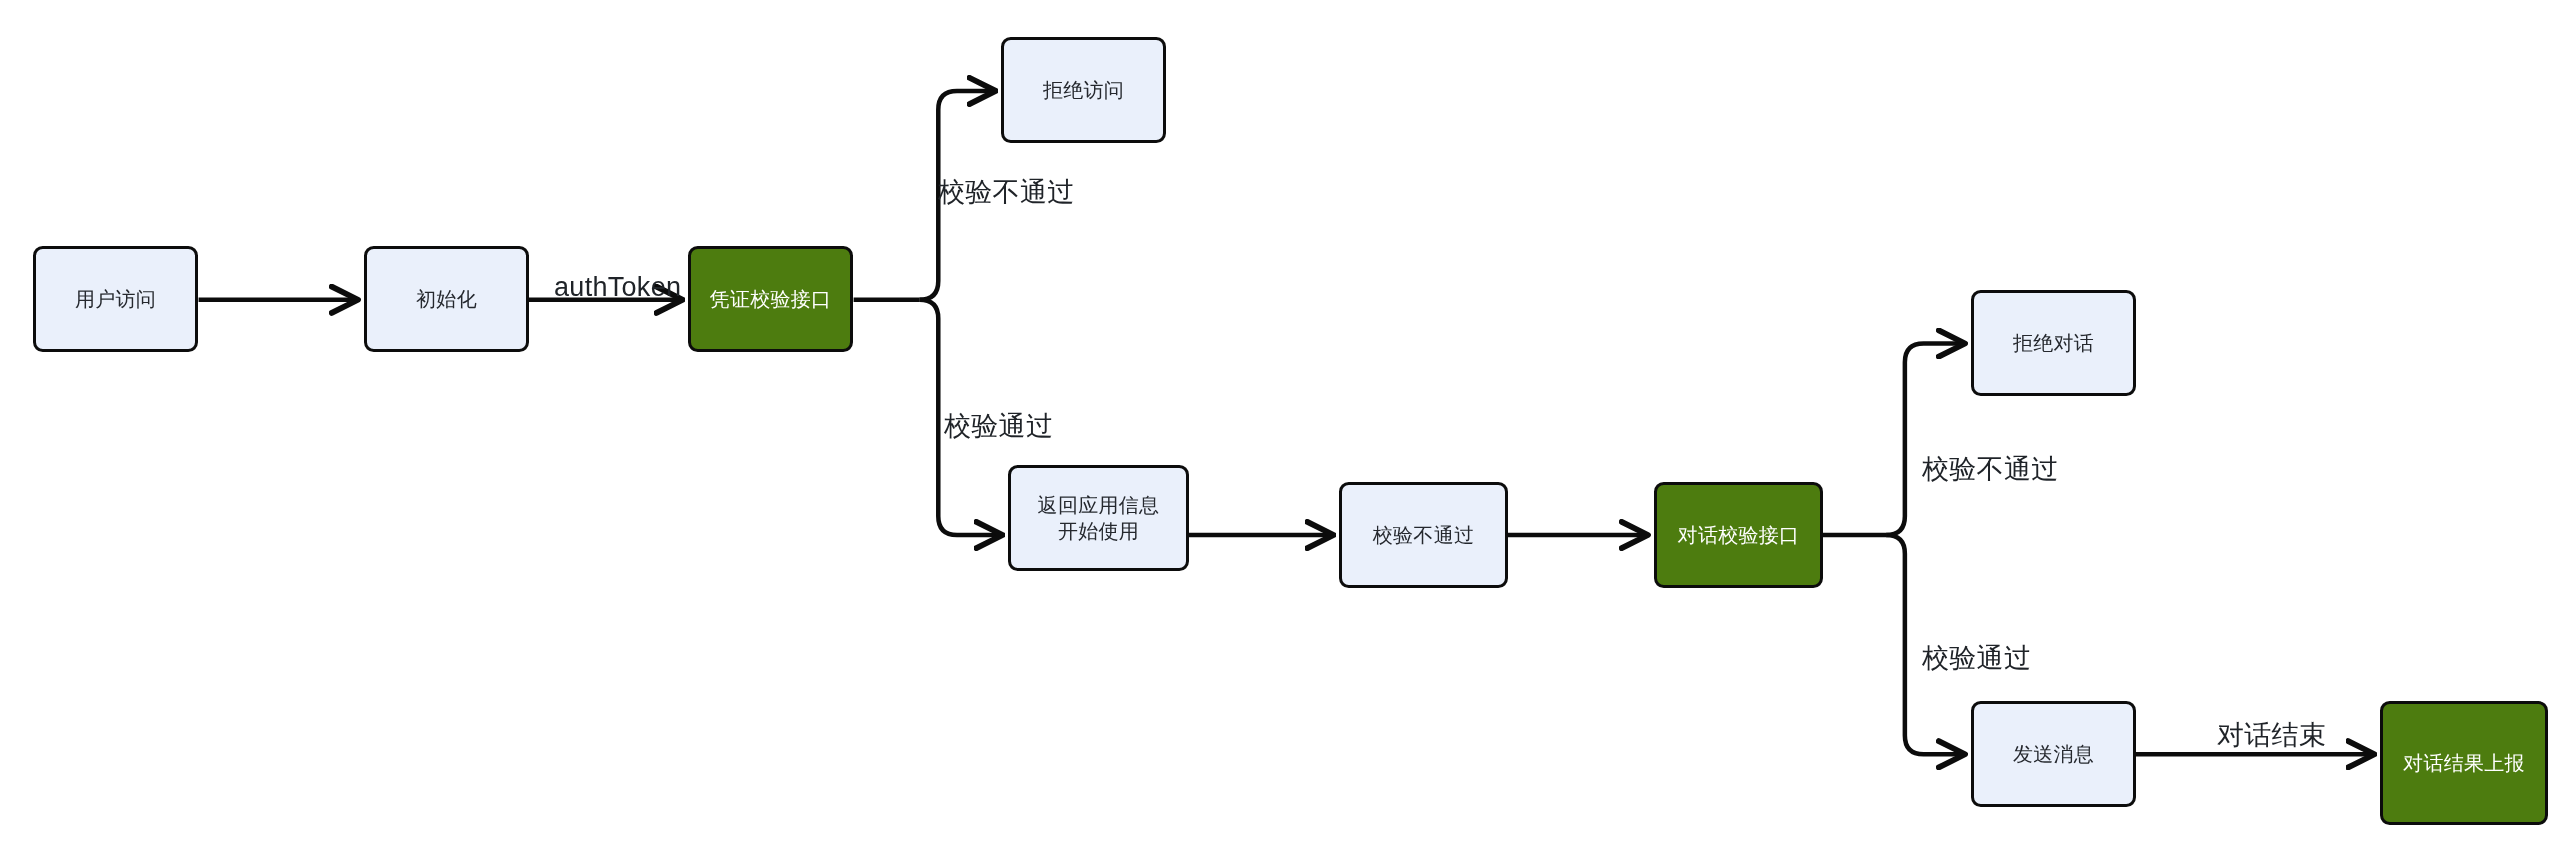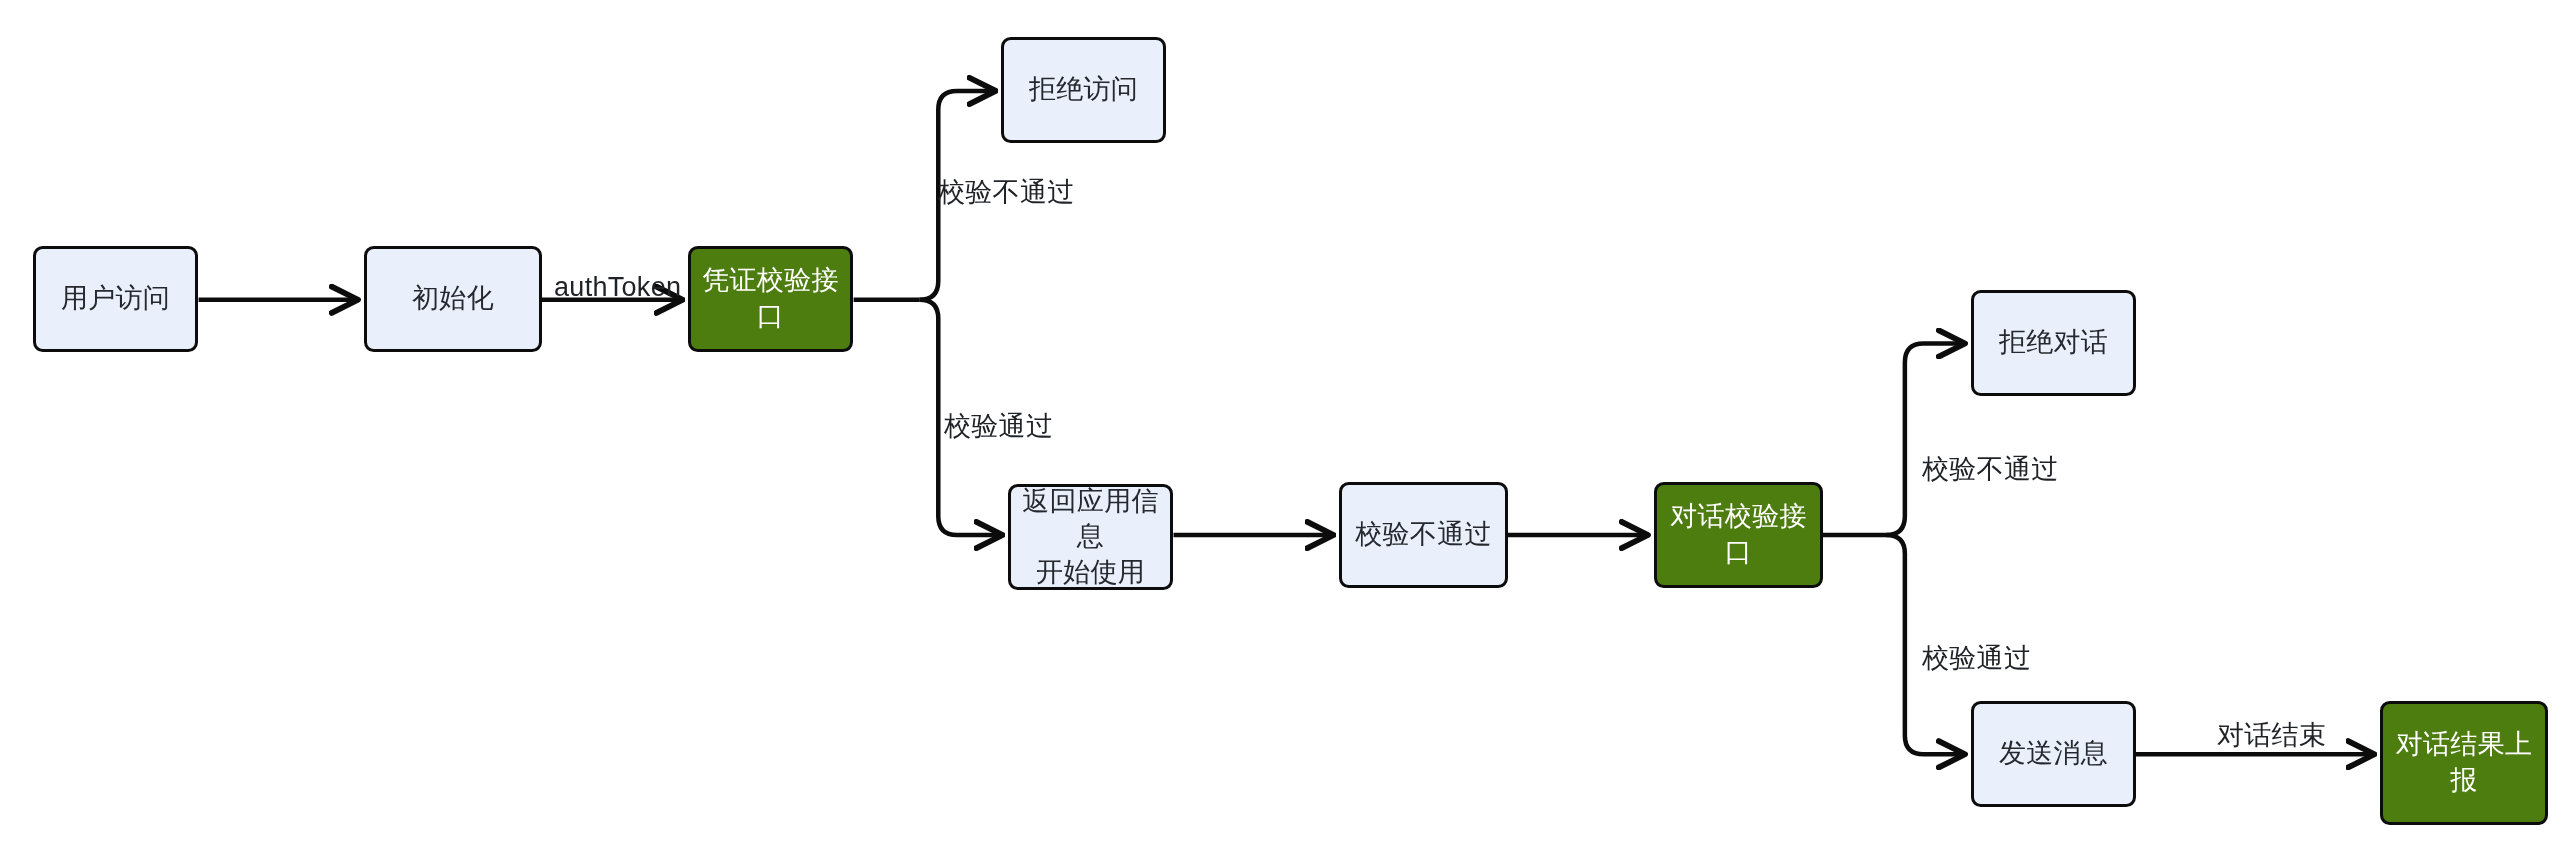--- a/index.html
+++ b/index.html
@@ -28,21 +28,21 @@
   .node {
     position: absolute;
     box-sizing: border-box;
     border: 3.5px solid #0c0c0c;
     border-radius: 9.7px;
     display: flex;
     align-items: center;
     justify-content: center;
     text-align: center;
     line-height: 1.32;
-    font-size: 27px;
+    font-size: 20px;
     letter-spacing: 0.3px;
     white-space: pre-line;
   }
   .node.plain {
     background: #eaf0fb;
     color: #25282e;
   }
   .node.accent {
     background: #4d7c0f;
     color: #ffffff;
@@ -90,27 +90,27 @@
 
       <path d="M 2718 771 Q 2745 771 2745 798 L 2745 1060 Q 2745 1087 2772 1087 L 2828 1087" marker-end="url(#arrow)"></path>
 
       <path d="M 3078 1087 L 3418 1087" marker-end="url(#arrow)"></path>
 
     </g>
   </svg>
 
   <div class="node plain" style="left:33px; top:246px; width:165px; height:106px;">用户访问</div>
 
-  <div class="node plain" style="left:364px; top:246px; width:178px; height:106px;">初始化</div>
+  <div class="node plain" style="left:364px; top:246px; width:165px; height:106px;">初始化</div>
 
   <div class="node accent" style="left:688px; top:246px; width:165px; height:106px;">凭证校验接口</div>
 
   <div class="node plain" style="left:1001px; top:37px; width:165px; height:106px;">拒绝访问</div>
 
-  <div class="node plain" style="left:1008px; top:484px; width:165px; height:106px;">返回应用信息
+  <div class="node plain" style="left:1008px; top:465px; width:181px; height:106px;">返回应用信息
 开始使用</div>
 
   <div class="node plain" style="left:1339px; top:482px; width:169px; height:106px;">校验不通过</div>
 
   <div class="node accent" style="left:1654px; top:482px; width:169px; height:106px;">对话校验接口</div>
 
   <div class="node plain" style="left:1971px; top:290px; width:165px; height:106px;">拒绝对话</div>
 
   <div class="node plain" style="left:1971px; top:701px; width:165px; height:106px;">发送消息</div>
 

